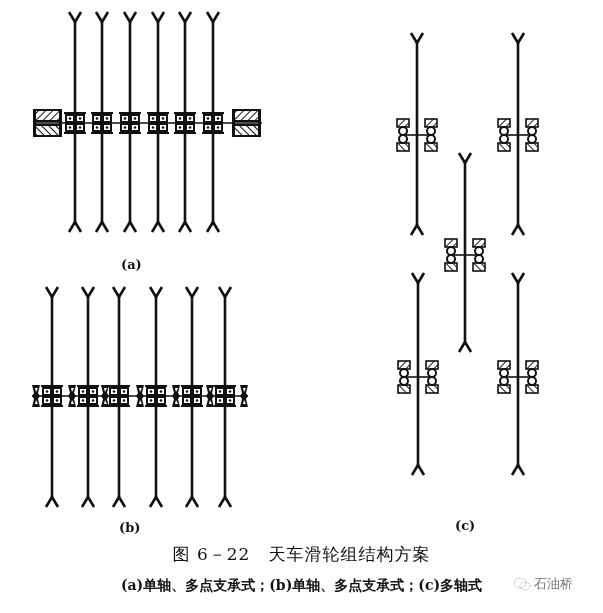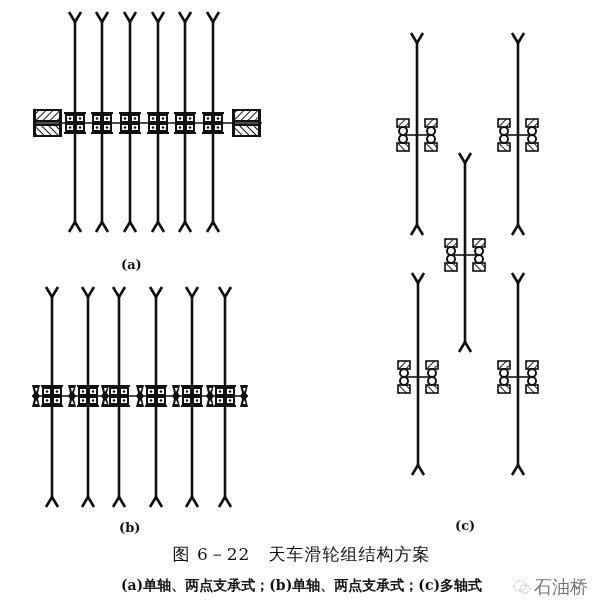--- a/index.html
+++ b/index.html
@@ -1,21 +1,21 @@
 <!DOCTYPE html>
 <html><head>
 <meta charset="utf-8">
 <style>
   html, body { margin: 0; padding: 0; background: #ffffff; }
   body { width: 603px; height: 613px; position: relative; overflow: hidden; font-family: "DejaVu Serif", serif; }
   #figure { position: absolute; left: 0; top: 0; }
   .label { position: absolute; font-family: "DejaVu Serif", serif; font-weight: bold; font-size: 13px; color: #111; }
   .caption-title { position: absolute; left: 0; width: 603px; top: 543px; text-align: center; font-family: "DejaVu Serif", serif; font-size: 17px; color: #111; letter-spacing: 1px; }
   .caption-sub { position: absolute; left: 0; width: 603px; top: 577px; text-align: center; font-family: "DejaVu Serif", serif; font-weight: bold; font-size: 14px; color: #111; }
-  .watermark { position: absolute; left: 513px; top: 575px; font-family: "DejaVu Sans", sans-serif; font-size: 18px; color: #777; display: flex; align-items: center; gap: 3px; background: rgba(255,255,255,0.6); }
+  .watermark { position: absolute; left: 513px; top: 575px; font-family: "DejaVu Sans", sans-serif; font-size: 13px; color: #777; display: flex; align-items: center; gap: 3px; background: rgba(255,255,255,0.6); }
   .wm-icon { width: 18px; height: 14px; }
 </style>
 </head>
 <body>
 
 <svg id="figure" width="603" height="613" viewBox="0 0 603 613" xmlns="http://www.w3.org/2000/svg">
   <defs>
     <pattern id="hatch" patternUnits="userSpaceOnUse" width="5" height="5" patternTransform="rotate(45)">
       <line x1="0" y1="0" x2="0" y2="5" stroke="#111" stroke-width="2"></line>
     </pattern>
@@ -225,21 +225,21 @@
         <use href="#bearingC" x="532" y="377"></use>
     </g>
   </g>
 </svg>
 
 <div class="label" style="left:121px; top:257px;">(a)</div>
 <div class="label" style="left:119px; top:520px;">(b)</div>
 <div class="label" style="left:455px; top:518px;">(c)</div>
 
 <div class="caption-title">图 6－22　天车滑轮组结构方案</div>
-<div class="caption-sub">(a)单轴、两点支承式；(b)单轴、两点支承式；(c)多轴式</div>
+<div class="caption-sub">(a)单轴、多点支承式；(b)单轴、多点支承式；(c)多轴式</div>
 
 <div class="watermark">
   <svg class="wm-icon" viewBox="0 0 18 14">
     <ellipse cx="7" cy="6" rx="6" ry="5" fill="none" stroke="#999" stroke-width="0.8" stroke-dasharray="1.2 1"></ellipse>
     <ellipse cx="12" cy="9" rx="5" ry="4" fill="none" stroke="#999" stroke-width="0.8" stroke-dasharray="1.2 1"></ellipse>
   </svg>
   <span>石油桥</span>
 </div>
 
 </body></html>

